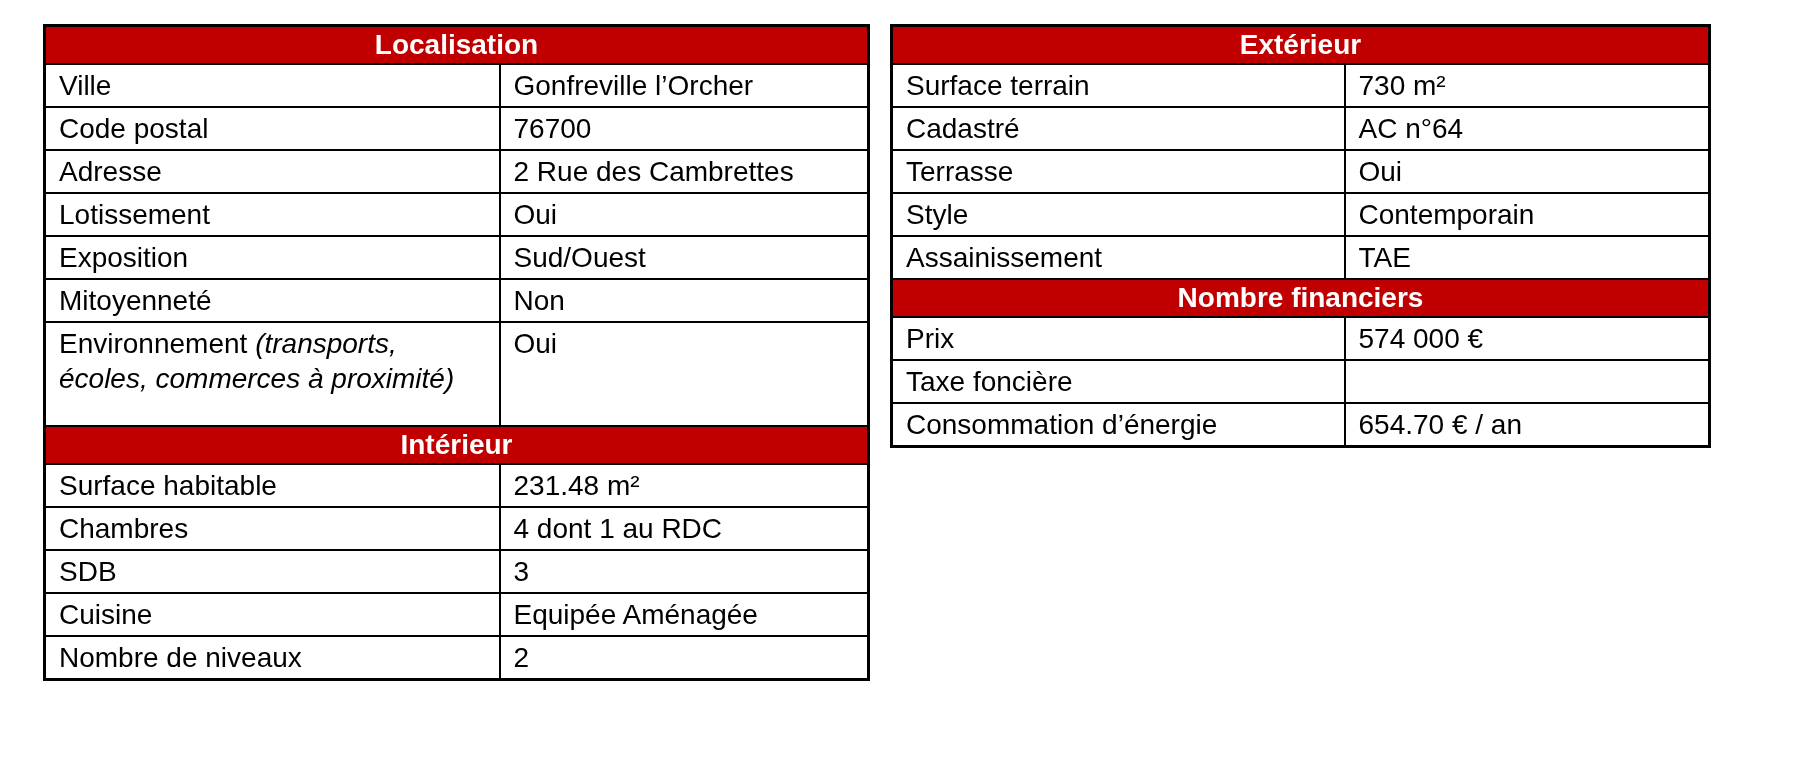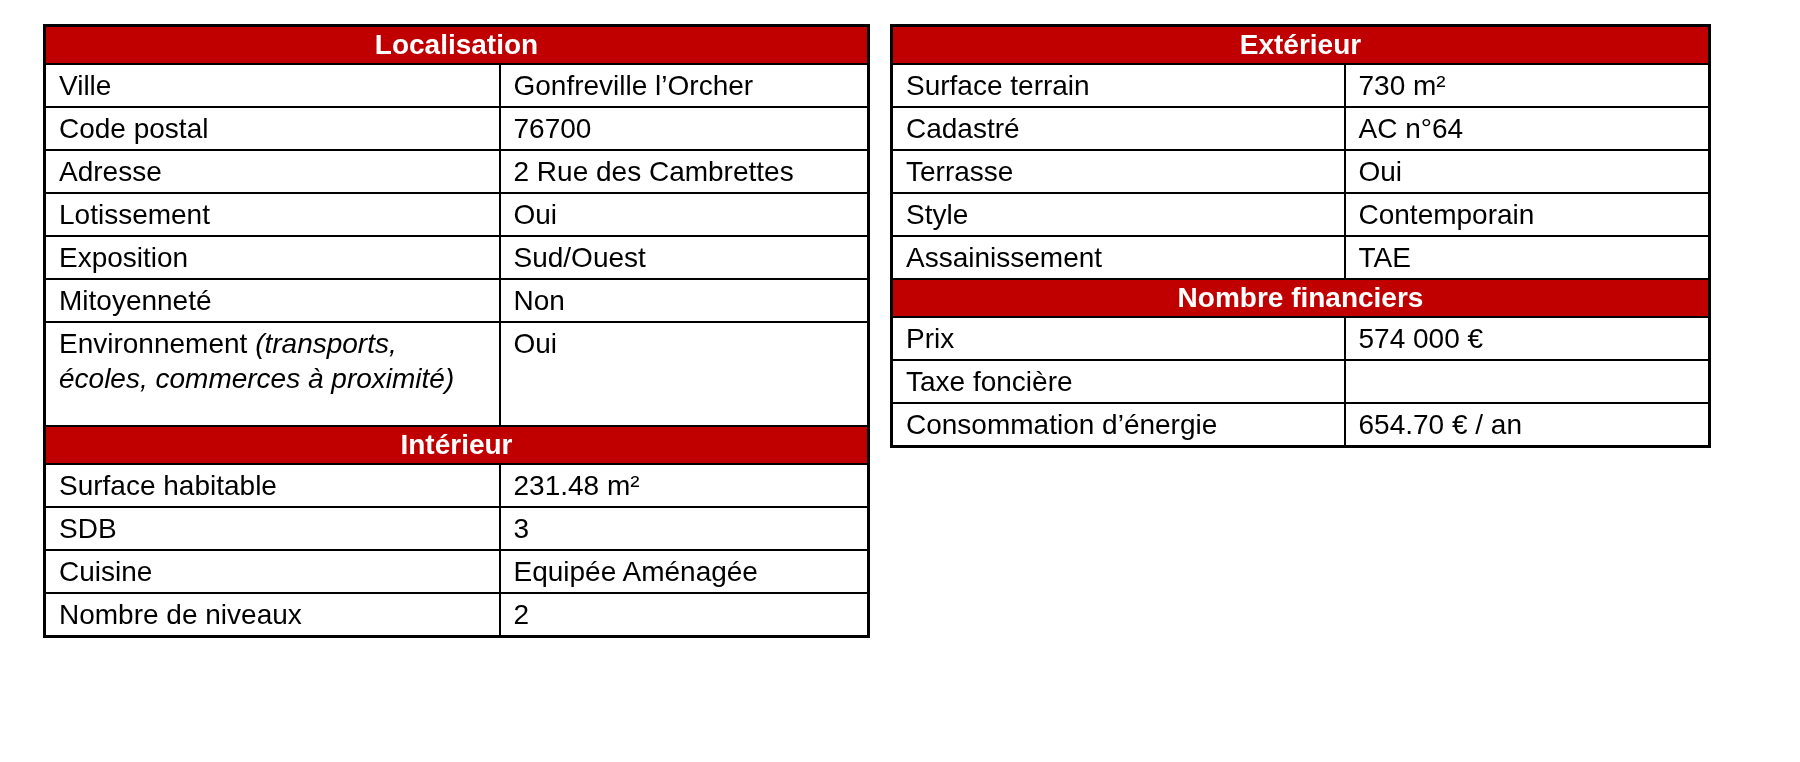--- a/index.html
+++ b/index.html
@@ -94,20 +94,24 @@
           <td class="value-cell">Oui</td>
         </tr>
         <tr>
           <th colspan="2" class="section-header">Intérieur</th>
         </tr>
         <tr>
           <td class="label-cell"><span>Surface habitable</span></td>
           <td class="value-cell">231.48 m²</td>
         </tr>
         <tr>
+          <td class="label-cell"><span>Chambres</span></td>
+          <td class="value-cell">4 dont 1 au RDC</td>
+        </tr>
+        <tr>
           <td class="label-cell"><span>SDB</span></td>
           <td class="value-cell">3</td>
         </tr>
         <tr>
           <td class="label-cell"><span>Cuisine</span></td>
           <td class="value-cell">Equipée Aménagée</td>
         </tr>
         <tr>
           <td class="label-cell"><span>Nombre de niveaux</span></td>
           <td class="value-cell">2</td>

